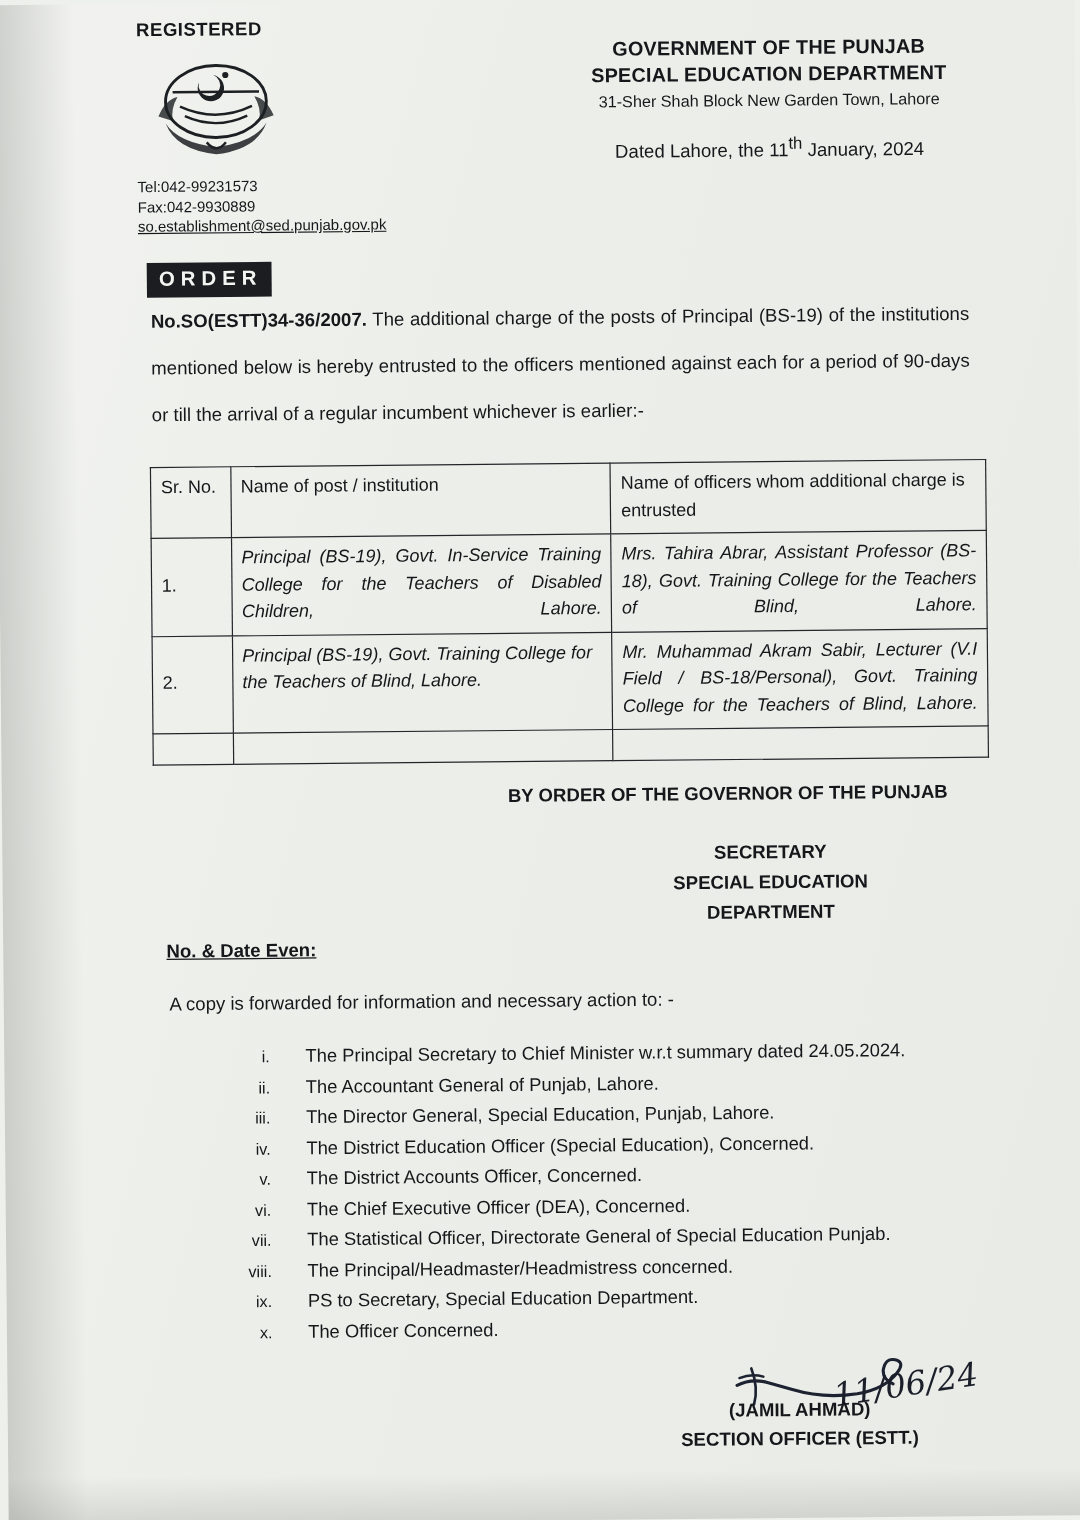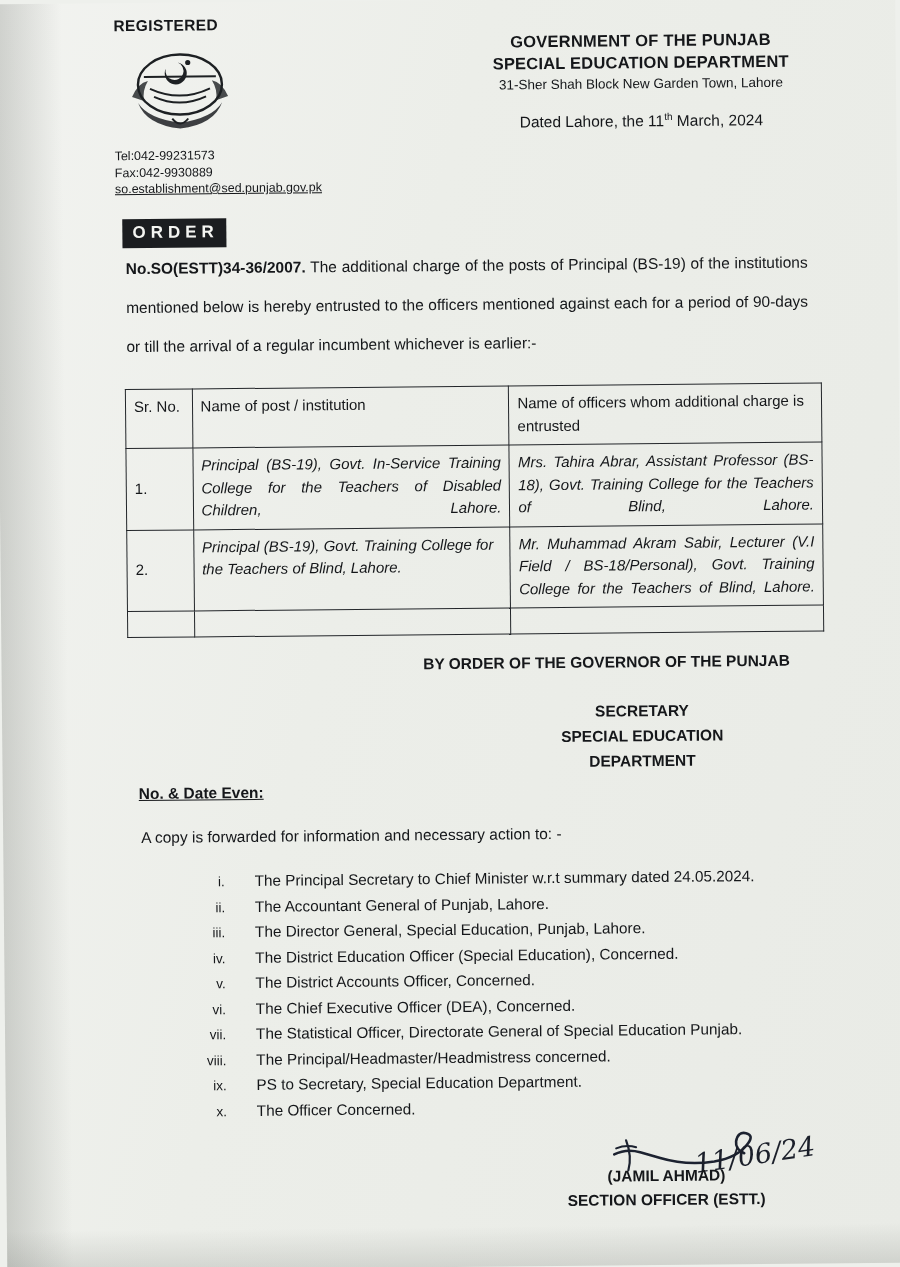--- a/index.html
+++ b/index.html
@@ -90,21 +90,21 @@
   }
   .dated {
     position: absolute;
     left: 430px;
     top: 113px;
     width: 430px;
     text-align: center;
     font-size: 15.5px;
   }
   .dated sup {
-    font-size: 10px;
+    font-size: 14px;
     vertical-align: super;
   }
 
   .order-title {
     position: absolute;
     left: 125px;
     top: 216px;
     display: inline-block;
     background: #1b1d20;
     color: #f4f5f2;
@@ -276,21 +276,21 @@
     <div class="email">so.establishment@sed.punjab.gov.pk</div>
   </div>
 
   <div class="header-block">
     <div class="l1">GOVERNMENT OF THE PUNJAB</div>
     <div class="l2">SPECIAL EDUCATION DEPARTMENT</div>
     <div class="l3">31-Sher Shah Block New Garden Town, Lahore</div>
   </div>
 
   <div class="dated">
-    <span>Dated Lahore, the 11</span><sup>th</sup><span> March, 2024</span>
+    <span>Dated Lahore, the 11</span><sup>th</sup><span> January, 2024</span>
   </div>
 
   <div class="order-title">ORDER</div>
 
   <div class="body-para">
     <b>No.SO(ESTT)34-36/2007.</b><span> The additional charge of the posts of Principal (BS-19) of the institutions mentioned below is hereby entrusted to the officers mentioned against each for a period of 90-days or till the arrival of a regular incumbent whichever is earlier:-</span>
   </div>
 
   <table class="order-table">
     <tbody>

